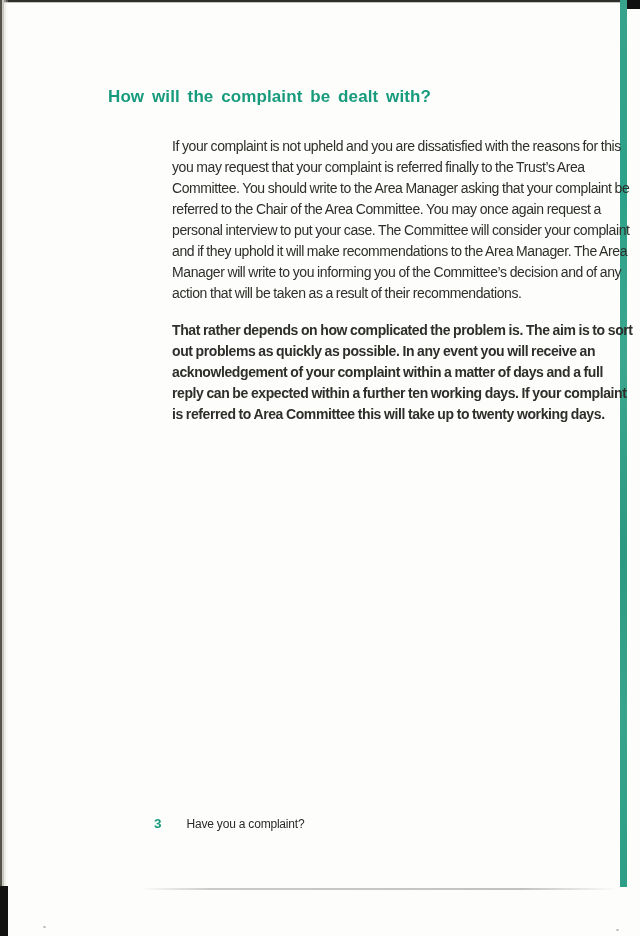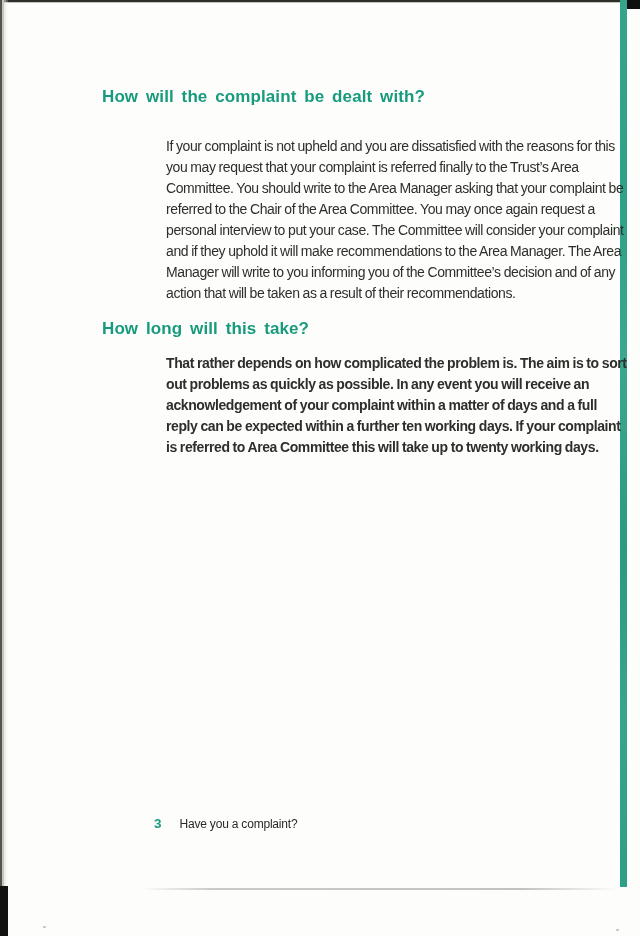--- a/index.html
+++ b/index.html
@@ -46,21 +46,21 @@
     background: linear-gradient(to right,
       rgba(150,150,145,0) 0%, rgba(140,140,134,0.45) 15%,
       rgba(135,135,130,0.5) 80%, rgba(150,150,145,0) 100%);
   }
   .speck { position: absolute; border-radius: 50%; background: #bdbdb4; }
   .speck-1 { left: 43px; top: 926px; width: 3px; height: 2px; }
   .speck-2 { left: 616px; top: 929px; width: 3px; height: 2px; }
 
   
   .content {
-    position: absolute; left: 102px; top: 88px; width: 520px;
+    position: absolute; left: 108px; top: 88px; width: 520px;
   }
   .heading {
     margin: 0;
     font-size: 17px; font-weight: bold; line-height: 17px;
     letter-spacing: 0.1px; word-spacing: 3px;
     color: var(--accent, #189b7d);
   }
   .body {
     margin: 0 0 0 64px;
     width: 465px;
@@ -75,21 +75,21 @@
 
   .footer {
     position: absolute; left: 154px; top: 816px;
     display: flex; align-items: baseline;
   }
   .page-number {
     font-size: 13.5px; font-weight: bold;
     color: var(--accent, #189b7d);
   }
   .booklet-title {
-    margin-left: 18px;
+    margin-left: 25px;
     font-size: 12px; letter-spacing: -0.2px;
     color: #2a2a27;
   }
 </style>
 </head>
 <body>
 
 <div class="page">
 
   <div class="top-edge"></div>
@@ -102,21 +102,20 @@
   <div class="speck speck-2"></div>
 
   <main class="content">
 
     <section>
       <h2 class="heading">How will the complaint be dealt with?</h2>
       <p class="body mt-b">If your complaint is not upheld and you are dissatisfied with the reasons for this you may request that your complaint is referred finally to the Trust’s Area Committee. You should write to the Area Manager asking that your complaint be referred to the Chair of the Area Committee. You may once again request a personal interview to put your case. The Committee will consider your complaint and if they uphold it will make recommendations to the Area Manager. The Area Manager will write to you informing you of the Committee’s decision and of any action that will be taken as a result of their recommendations.</p>
     </section>
 
     <section>
-      <h2 class="heading mt-c">How long will this take?</h2>
       <p class="body mt-d">That rather depends on how complicated the problem is. The aim is to sort out problems as quickly as possible. In any event you will receive an acknowledgement of your complaint within a matter of days and a full reply can be expected within a further ten working days. If your complaint is referred to Area Committee this will take up to twenty working days.</p>
     </section>
 
   </main>
 
   <footer class="footer">
     <span class="page-number">3</span>
     <span class="booklet-title">Have you a complaint?</span>
   </footer>
 

